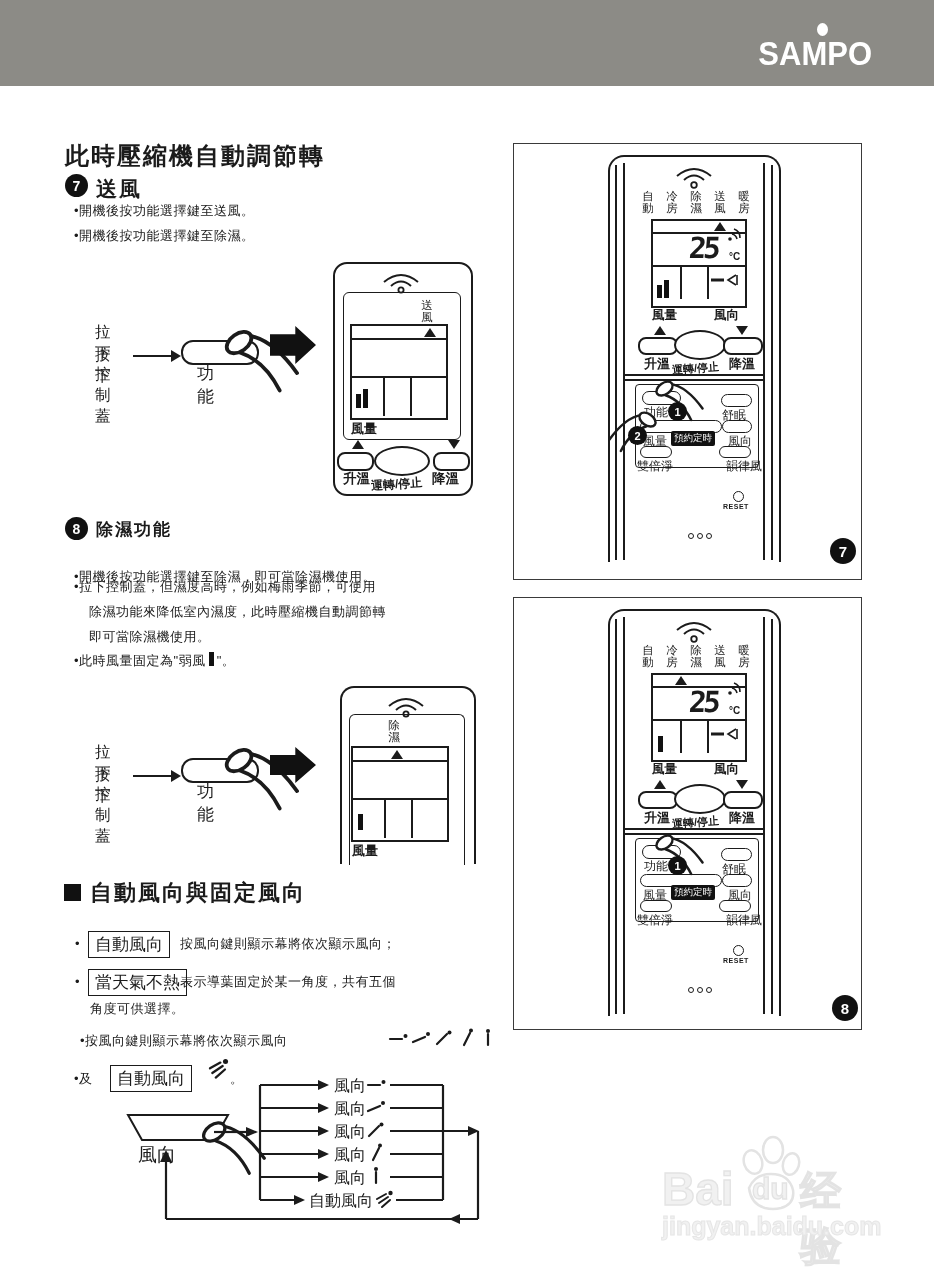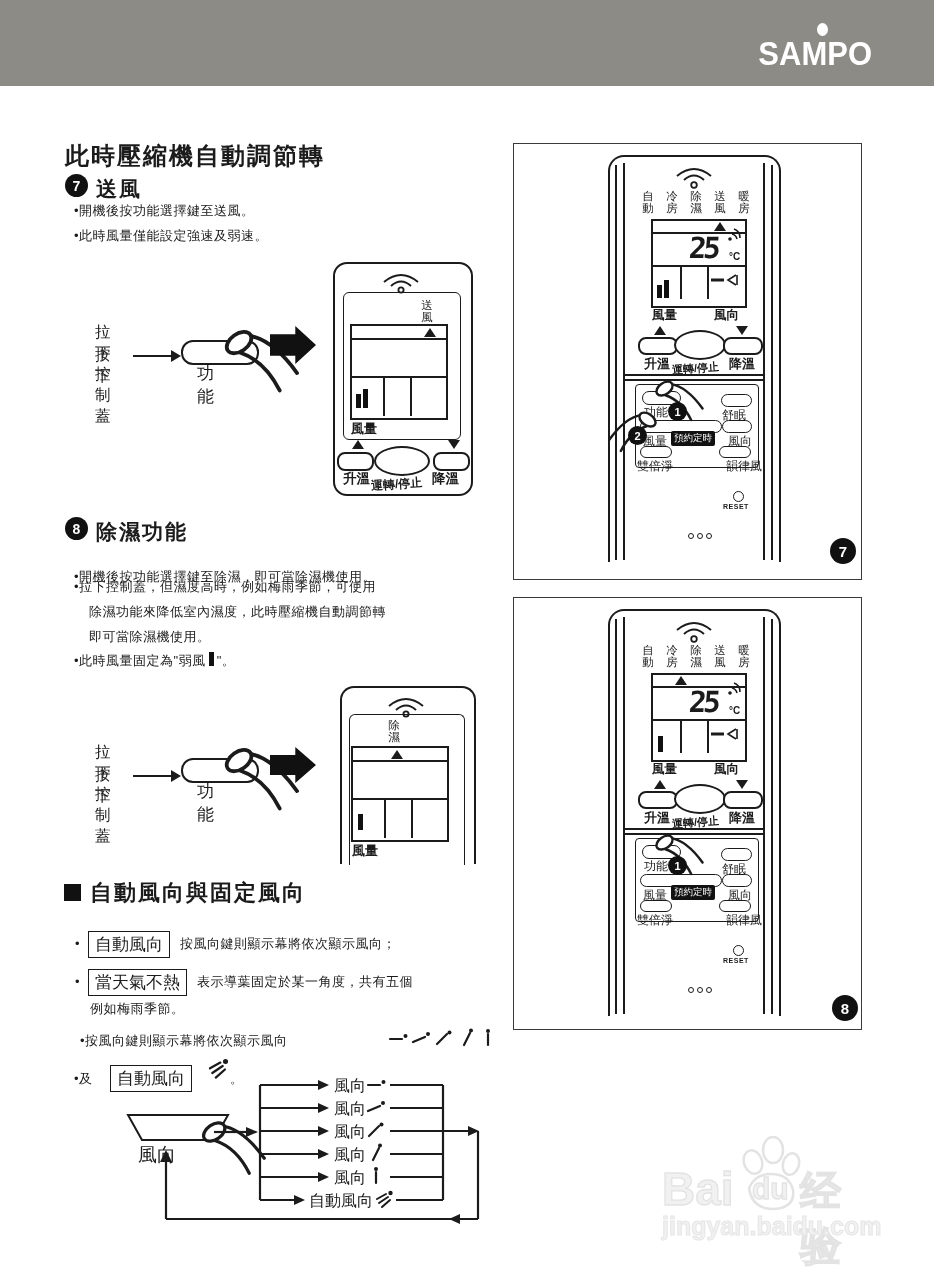--- a/index.html
+++ b/index.html
@@ -72,21 +72,21 @@
   <div class="abs" style="right:62px;top:36px;color:#fff;font-weight:bold;font-size:31px;letter-spacing:0px;transform:scaleY(1.08);">SAMPO</div>
   <div class="abs" style="left:817px;top:23px;width:11px;height:13px;background:#fff;border-radius:50%;"></div>
 </div>
 
 <div class="abs" style="left:65px;top:140px;font-size:24px;font-weight:bold;letter-spacing:2px;">此時壓縮機自動調節轉</div>
 
 <div class="badge secnum abs" style="left:65px;top:174px;">7</div>
 <div class="abs" style="left:96px;top:175px;font-size:21px;font-weight:bold;letter-spacing:2px;">送風</div>
 
 <div class="abs body17" style="left:74px;top:202px;">•開機後按功能選擇鍵至送風。</div>
-<div class="abs body17" style="left:74px;top:227px;">•此時風量僅能設定強速及弱速。</div>
+<div class="abs body17" style="left:74px;top:227px;">•開機後按功能選擇鍵至除濕。</div>
 
 <div class="abs" style="left:0;top:0;">
   <div class="abs" style="left:95px;top:322px;font-size:15.5px;">拉下控制蓋</div>
   <div class="abs" style="left:95px;top:345px;font-size:15.5px;">按下</div>
   <div class="hl" style="left:133px;top:355px;width:38px;"></div>
   <div class="abs" style="left:171px;top:350px;width:0;height:0;border-top:6px solid transparent;border-bottom:6px solid transparent;border-left:10px solid #1b1b1b;"></div>
   <div class="pill" style="left:181px;top:340px;width:74px;height:21px;border-radius:12px;"></div>
   <div class="abs" style="left:197px;top:362px;font-size:17px;letter-spacing:6px;">功能</div>
   <svg class="abs" style="left:226px;top:331px;" width="90" height="80">
     <use href="#fingerG" transform="translate(0,0) scale(1.45)"></use>
@@ -117,21 +117,21 @@
   <div class="tri-down" style="left:113px;top:176px;"></div>
   <div class="pill" style="left:2px;top:188px;width:33px;height:15px;border-radius:8px;"></div>
   <div class="pill" style="left:39px;top:182px;width:52px;height:26px;border-radius:50%;"></div>
   <div class="pill" style="left:98px;top:188px;width:33px;height:15px;border-radius:8px;"></div>
   <div class="abs" style="left:8px;top:206px;font-size:13.5px;font-weight:bold;">升溫</div>
   <div class="abs" style="left:36px;top:212px;font-size:12px;font-weight:bold;transform:rotate(-4deg);">運轉/停止</div>
   <div class="abs" style="left:97px;top:206px;font-size:13.5px;font-weight:bold;">降溫</div>
 </div>
 
 <div class="badge secnum abs" style="left:65px;top:517px;">8</div>
-<div class="abs" style="left:96px;top:518px;font-size:21px;font-weight:bold;letter-spacing:2px;">除濕功能</div>
+<div class="abs" style="left:96px;top:518px;font-size:17px;font-weight:bold;letter-spacing:2px;">除濕功能</div>
 
 <div class="abs body17" style="left:74px;top:568px;">•開機後按功能選擇鍵至除濕，即可當除濕機使用。</div>
 <div class="abs body17" style="left:74px;top:578px;">•拉下控制蓋，但濕度高時，例如梅雨季節，可使用</div>
 <div class="abs body17" style="left:89px;top:603px;">除濕功能來降低室內濕度，此時壓縮機自動調節轉</div>
 <div class="abs body17" style="left:89px;top:628px;">即可當除濕機使用。</div>
 <div class="abs body17" style="left:74px;top:652px;">
   <span>•此時風量固定為"弱風</span><span class="inline-bar"></span><span>"。</span>
 </div>
 
 <div class="abs" style="left:0;top:0;">
@@ -169,22 +169,22 @@
 
 <div class="sq" style="left:64px;top:884px;width:17px;height:17px;"></div>
 <div class="abs" style="left:90px;top:878px;font-size:22px;font-weight:bold;letter-spacing:2px;">自動風向與固定風向</div>
 
 <div class="abs body17" style="left:75px;top:936px;">•</div>
 <span class="abs boxlbl" style="left:88px;top:931px;">自動風向</span>
 <div class="abs body17" style="left:180px;top:935px;">按風向鍵則顯示幕將依次顯示風向；</div>
 
 <div class="abs body17" style="left:75px;top:974px;">•</div>
 <span class="abs boxlbl" style="left:88px;top:969px;">當天氣不熱</span>
-<div class="abs body17" style="left:180px;top:973px;margin-left:17px;">表示導葉固定於某一角度，共有五個</div>
-<div class="abs body17" style="left:90px;top:1000px;">例如梅雨季節。</div>
+<div class="abs body17" style="left:180px;top:973px;">表示導葉固定於某一角度，共有五個</div>
+<div class="abs body17" style="left:90px;top:1000px;">角度可供選擇。</div>
 
 <div class="abs body17" style="left:80px;top:1032px;">•按風向鍵則顯示幕將依次顯示風向</div>
 <svg class="abs" style="left:390px;top:1030px;" width="18" height="18">
     <use href="#dir1"></use>
   </svg>
 <svg class="abs" style="left:413px;top:1030px;" width="18" height="18">
     <use href="#dir2"></use>
   </svg>
 <svg class="abs" style="left:436px;top:1030px;" width="18" height="18">
     <use href="#dir3"></use>

